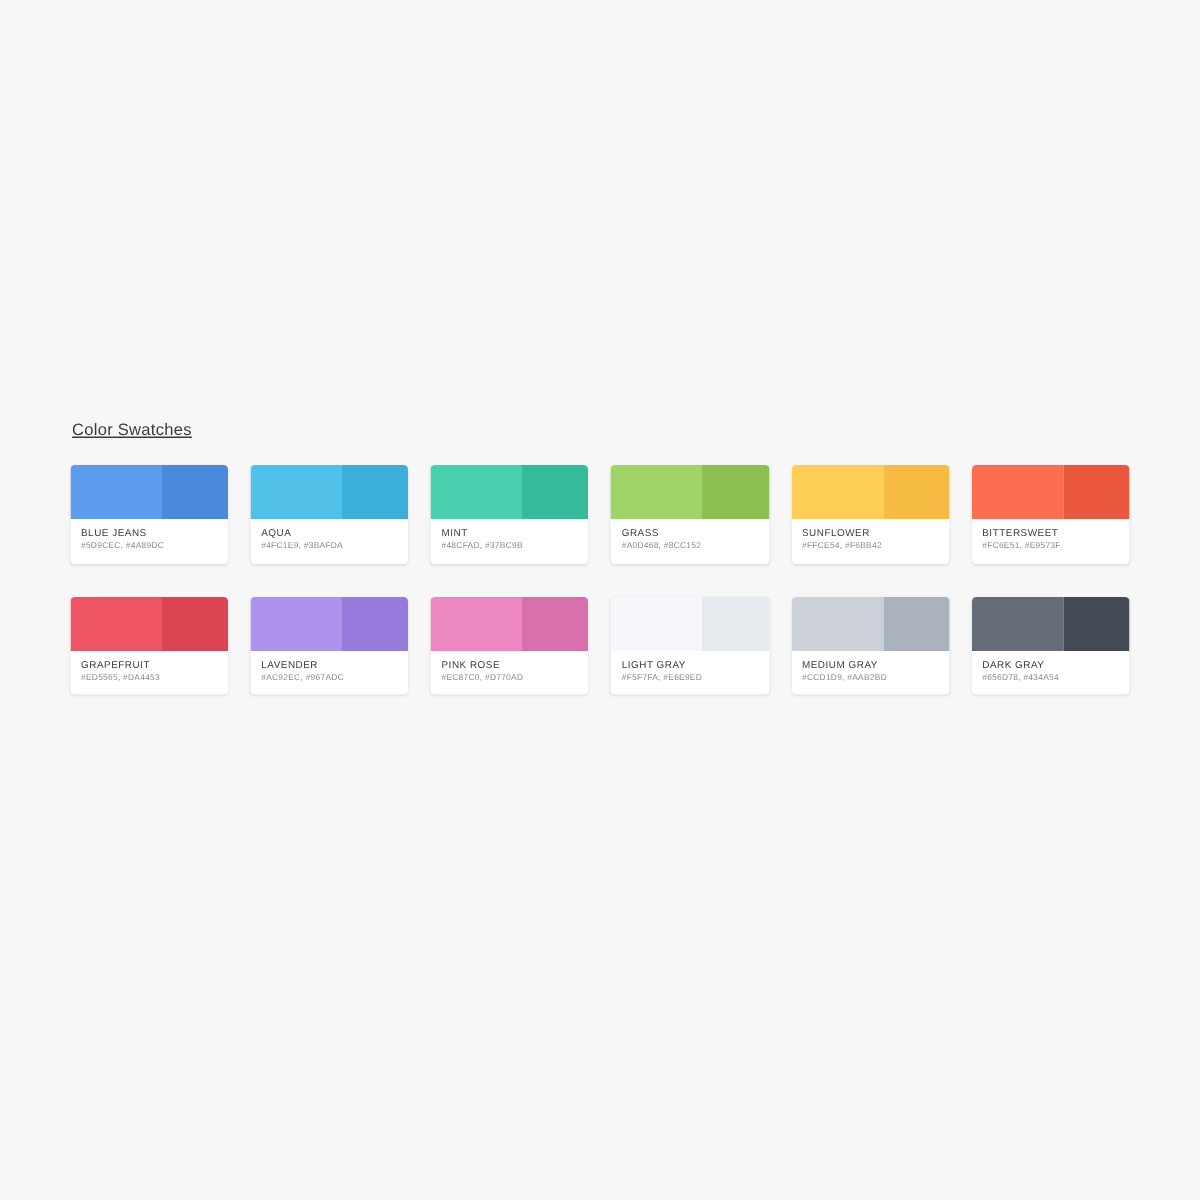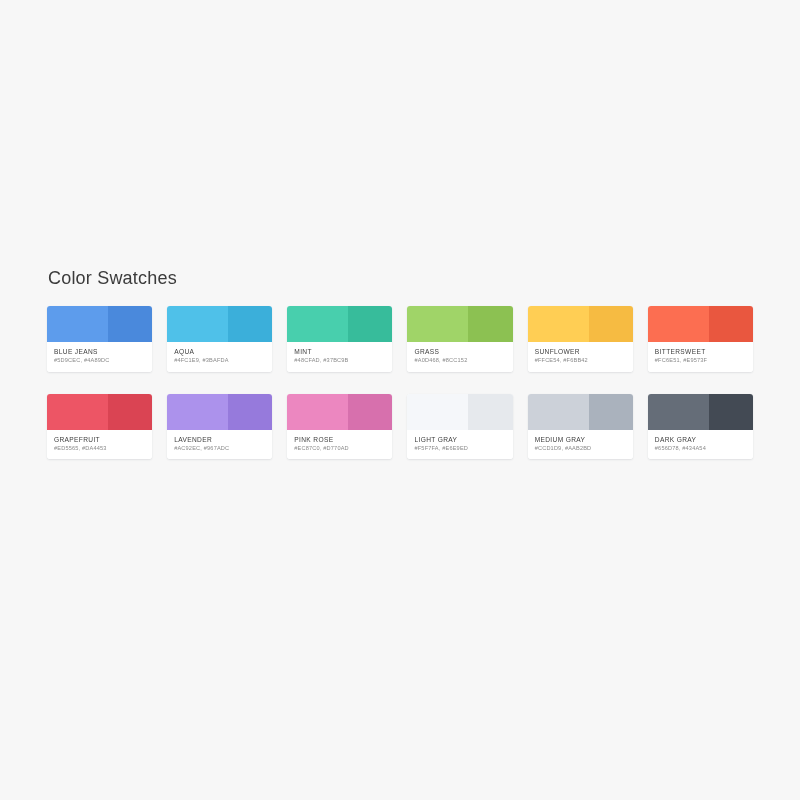--- a/index.html
+++ b/index.html
@@ -16,25 +16,26 @@
   }
 
   .palette-section {
     position: absolute;
     left: 47px;
     top: 268px;
     width: 706px;
   }
 
   .section-title {
-    font-size: 18px;
+    font-size: 11px;
     color: #3B3B3B;
     letter-spacing: 0.2px;
-    margin: 0 0 17px 1px;
+    margin: 13px 0 17px 1px;
     font-weight: 400;
+    text-decoration: underline;
   }
 
   .swatch-grid {
     display: grid;
     grid-template-columns: repeat(6, 1fr);
     column-gap: 15px;
     row-gap: 22px;
   }
 
   .swatch-card {

